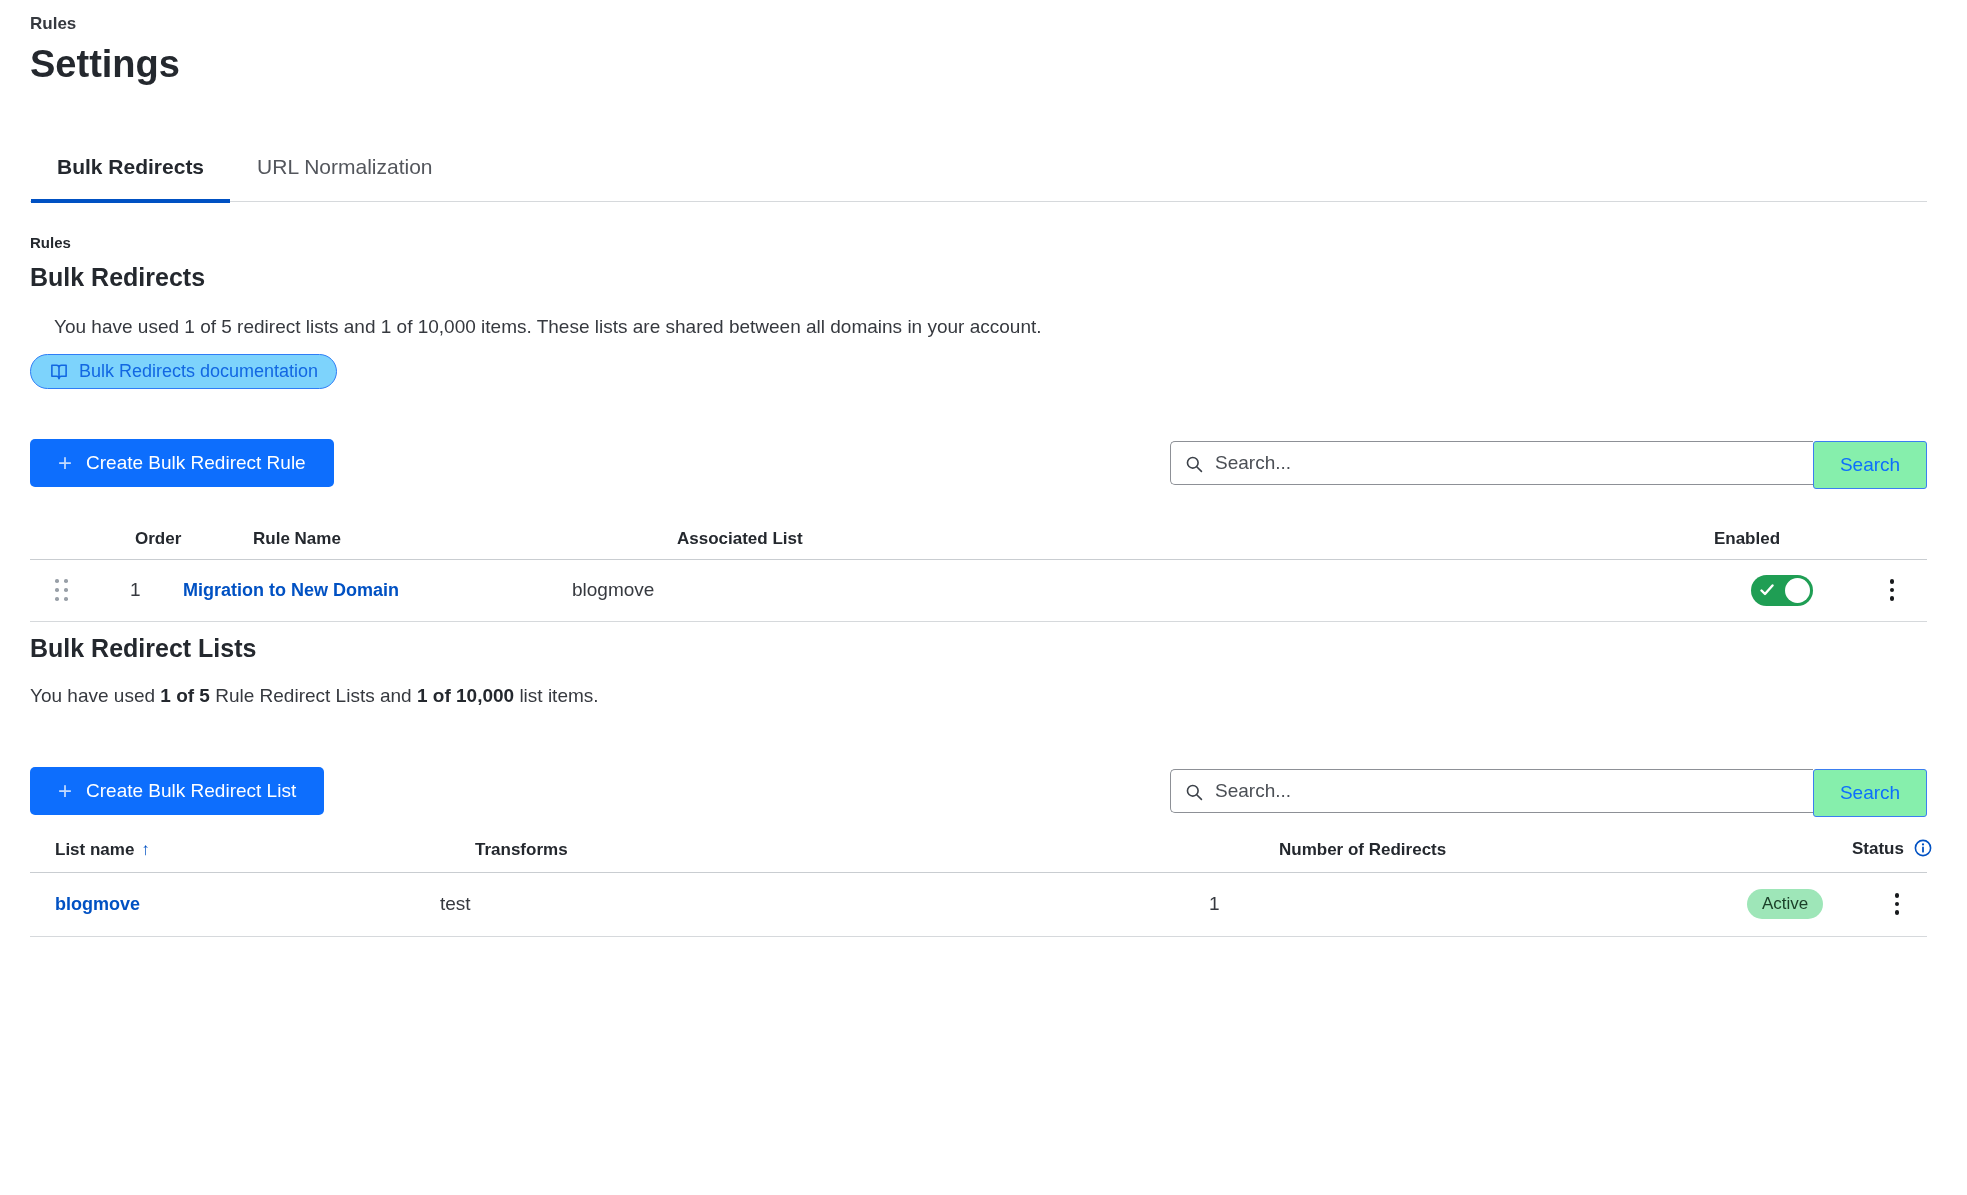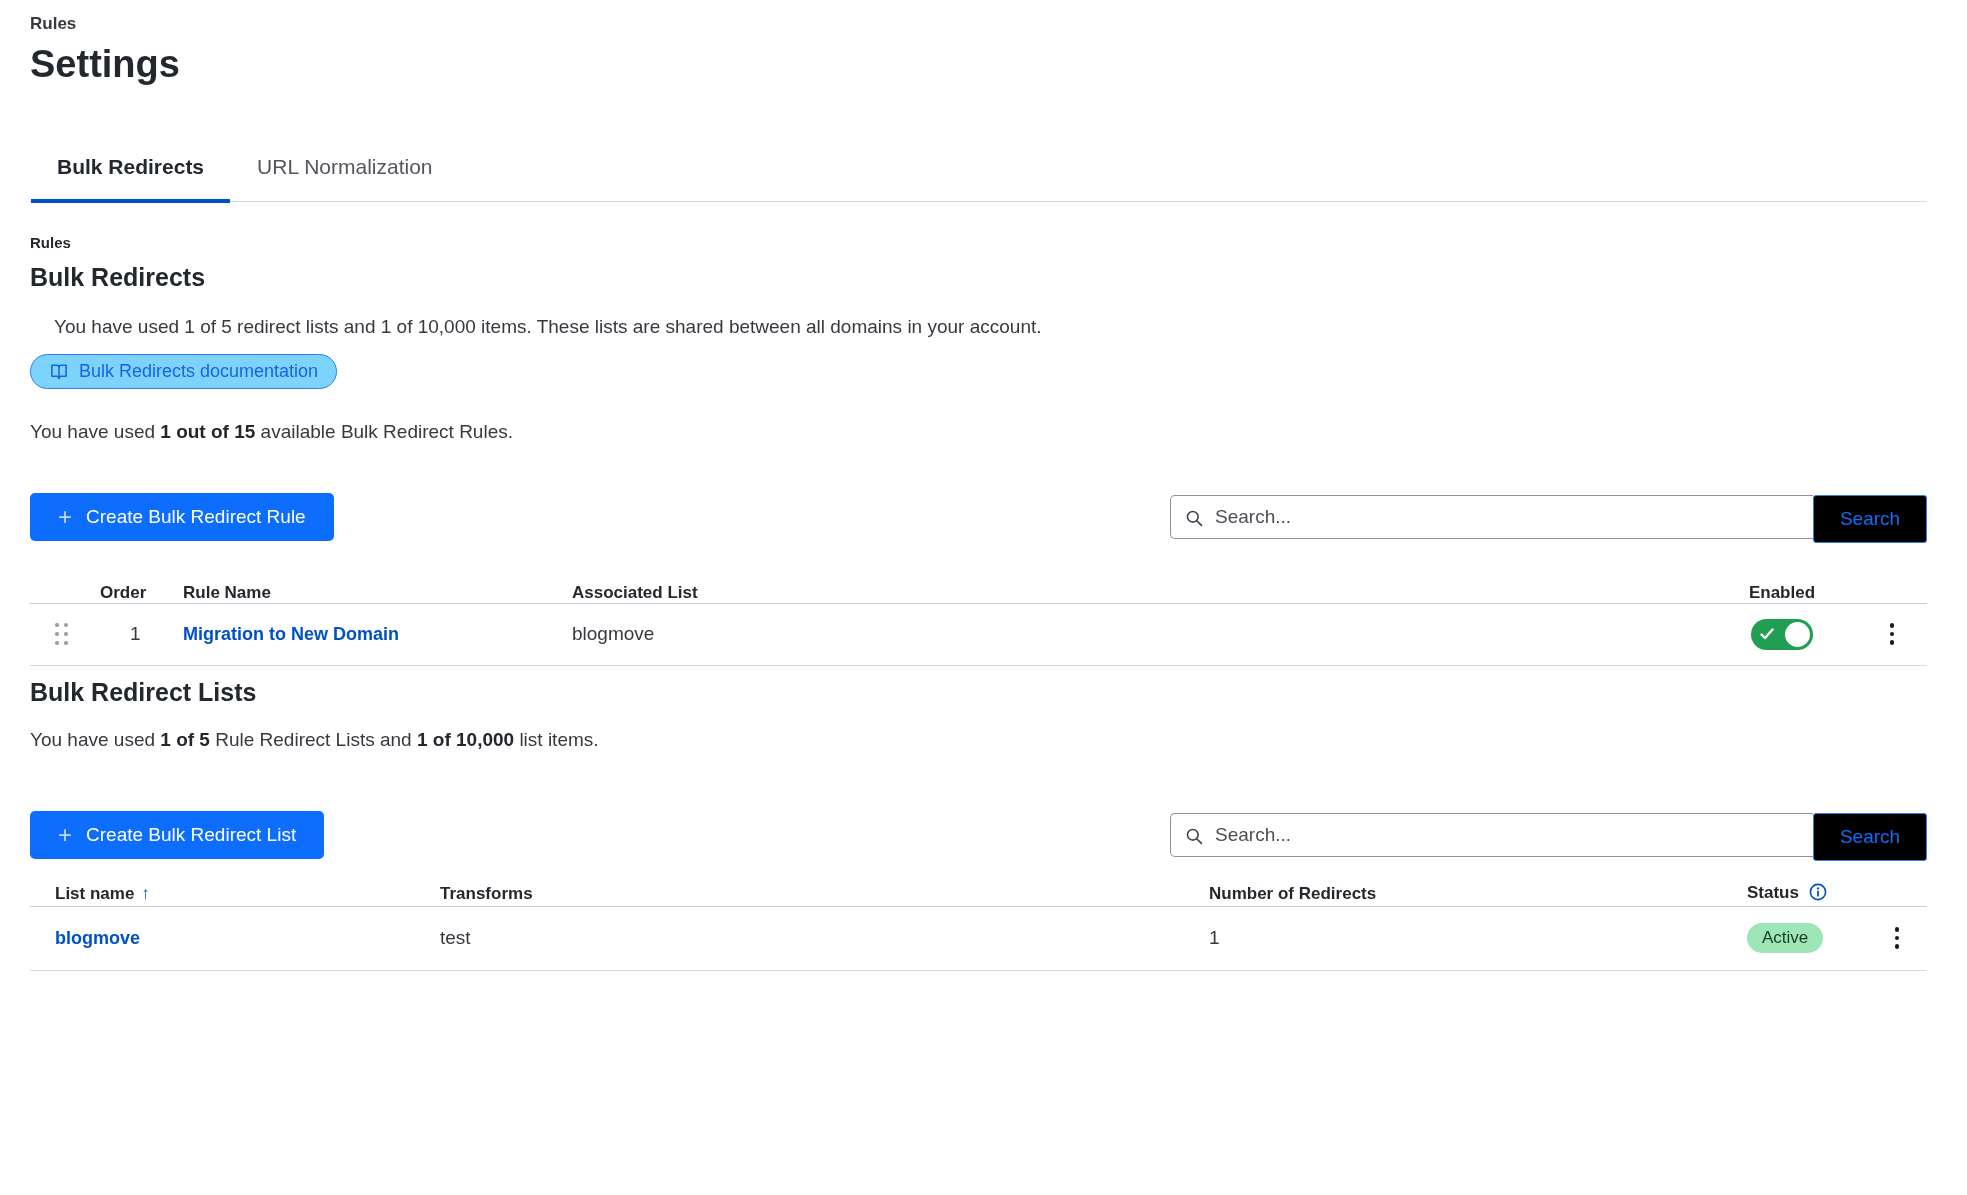--- a/index.html
+++ b/index.html
@@ -65,30 +65,30 @@
   .primary-btn .plus{font-size:24px;font-weight:300;color:rgba(255,255,255,.75);margin-right:14px;line-height:1;}
   .search-group{display:flex;width:757px;height:44px;}
   .search-box{position:relative;flex:1;}
   .search-box input{
     width:100%;height:100%;border:1px solid #8d9096;border-radius:5px 0 0 5px;border-right:none;
     padding:0 12px 0 44px;font-size:19px;color:var(--text-body);font-family:inherit;outline:none;
   }
   .search-box input::placeholder{color:#4b4f55;opacity:1;}
   .search-box .mag{position:absolute;left:15px;top:14px;}
   .search-btn{
-    width:114px;height:48px;background:#000000;border:1.5px solid #3b7ef0;border-radius:3px;
+    width:114px;height:48px;background:#86efac;border:1.5px solid #3b7ef0;border-radius:3px;
     color:var(--accent);font-size:19px;cursor:pointer;font-family:inherit;
   }
 
   
   .grid-header,.grid-row{display:grid;align-items:center;}
   .rules-grid{grid-template-columns:70px 83px 389px 1fr 150px 70px;}
   .lists-grid{grid-template-columns:410px 769px 538px 120px 60px;}
-  .grid-header{margin-top:42px;border-bottom:1px solid var(--border-mid);
-    font-size:17px;font-weight:700;color:var(--text-dark);}
+  .grid-header{margin-top:42px;padding-bottom:10px;border-bottom:1px solid var(--border-mid);
+    font-size:17px;font-weight:700;color:var(--text-dark);gap:35px;}
   .grid-header.lists-grid{margin-top:24px;}
   .grid-row{height:62px;border-bottom:1px solid var(--border-light);font-size:19px;color:var(--text-body);}
   .cell-pad{padding-left:25px;}
   .col-center{display:flex;justify-content:center;align-items:center;}
   .table-link{color:var(--link);font-weight:700;font-size:18px;text-decoration:none;cursor:pointer;}
   .sort-arrow{color:var(--link);font-size:17px;margin-left:7px;font-weight:400;}
 
   
   .drag-handle{
     display:grid;grid-template-columns:repeat(2,4px);grid-auto-rows:4px;gap:5px 5px;
@@ -138,23 +138,20 @@
   <button class="doc-btn">
     <span>
       <svg width="20" height="19" viewBox="0 0 24 24" fill="none" stroke="#1267e2" stroke-width="2" stroke-linejoin="round">
         <path d="M3 4h6a3 3 0 0 1 3 3 3 3 0 0 1 3-3h6v14h-6a3 3 0 0 0-3 3 3 3 0 0 0-3-3H3z"></path>
         <path d="M12 7v14"></path>
       </svg>
     </span>
     <span>Bulk Redirects documentation</span>
   </button>
 
-  <p class="usage-line usage-rules">
-    <span>You have used </span><b>1 out of 15</b><span> available Bulk Redirect Rules.</span>
-  </p>
 
   <div class="toolbar toolbar-rules">
     <button class="primary-btn">
       <span class="plus">+</span>
       <span>Create Bulk Redirect Rule</span>
     </button>
     <div class="search-group">
       <div class="search-box">
         <span class="mag">
           <svg width="19" height="19" viewBox="0 0 20 20">

